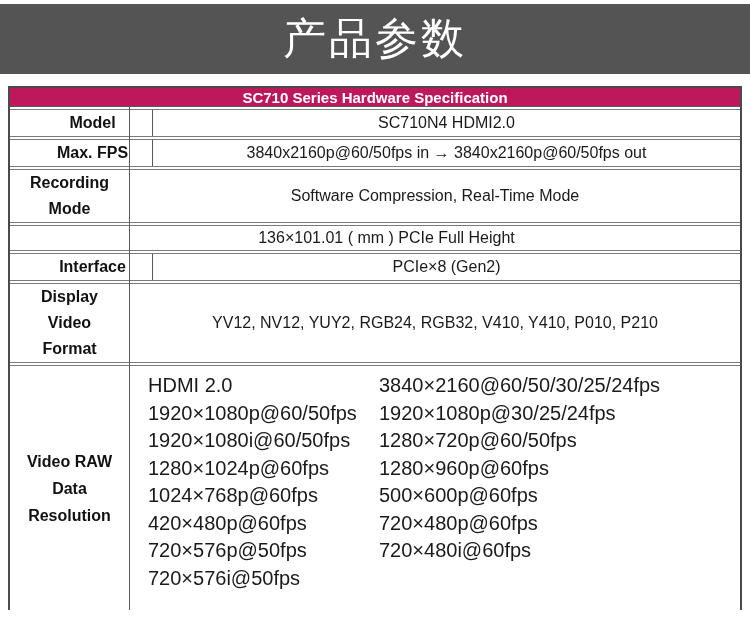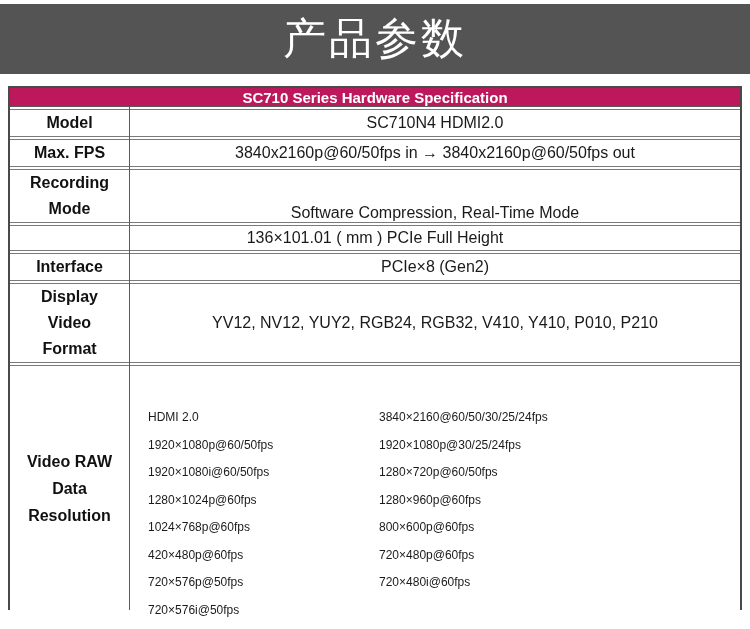--- a/index.html
+++ b/index.html
@@ -12,37 +12,37 @@
 
   .spec { position:relative; margin:12px 8px 0 8px;
     border:2px solid #4a4a4a; border-bottom:none; background:#ffffff; }
 
   .spec-header { height:18px; background:#b5b5b5; border-bottom:1px solid #5a5a5a;
     display:flex; align-items:center; justify-content:center;
     color:#ffffff; font-size:15px; font-weight:bold; }
 
   .row { display:flex; margin-top:2px;
     border-top:1px solid #7a7a7a; border-bottom:1px solid #7a7a7a; }
-  .row.h1 { min-height:24px; }
-  .row.h2 { min-height:50px;align-items:flex-end; }
+  .row.h1 { min-height:24px;padding-left:23px; }
+  .row.h2 { min-height:50px; }
   .row.h3 { min-height:74px; }
 
   .row-label { width:119px; border-right:1px solid #5a5a5a;
     display:flex; flex-direction:column; align-items:center; justify-content:center;
     font-size:16px; font-weight:bold; color:#111111; line-height:26px; text-align:center; }
 
   .row-value { flex:1; display:flex; align-items:center; justify-content:center;
     font-size:16px; color:#1a1a1a; text-align:center; }
 
   .raw-row { display:flex; margin-top:2px; border-top:1px solid #7a7a7a; height:244px; }
   .raw-label { width:119px; border-right:1px solid #5a5a5a;
     display:flex; flex-direction:column; align-items:center; justify-content:center;
     font-size:16px; font-weight:bold; color:#111111; line-height:27px; text-align:center; }
   .raw-value { flex:1; display:flex; align-items:flex-start; padding:6px 0 0 18px; }
-  .raw-col { font-size:12px; color:#1a1a1a;margin-top:32px; }
+  .raw-col { font-size:20px; color:#1a1a1a; }
   .raw-col div { line-height:27.5px; white-space:nowrap; }
   .raw-col1 { width:231px; }
 
   .vdivider { position:absolute; left:119px; top:19px; bottom:0; width:1px; background:#5a5a5a; }
 </style>
 </head>
 <body>
 
 <div class="banner" style="background: rgb(84, 84, 84);">
   <div class="banner-title" style="color: rgb(255, 255, 255);">产品参数</div>
@@ -102,21 +102,21 @@
             <div>1024×768p@60fps</div>
             <div>420×480p@60fps</div>
             <div>720×576p@50fps</div>
             <div>720×576i@50fps</div>
           </div>
           <div class="raw-col raw-col2">
             <div>3840×2160@60/50/30/25/24fps</div>
             <div>1920×1080p@30/25/24fps</div>
             <div>1280×720p@60/50fps</div>
             <div>1280×960p@60fps</div>
-            <div>800×600p@60fps</div>
+            <div>500×600p@60fps</div>
             <div>720×480p@60fps</div>
             <div>720×480i@60fps</div>
           </div>
         </div>
       </div>
     </div>
   <div class="vdivider"></div>
 </div>
 
 </body></html>

